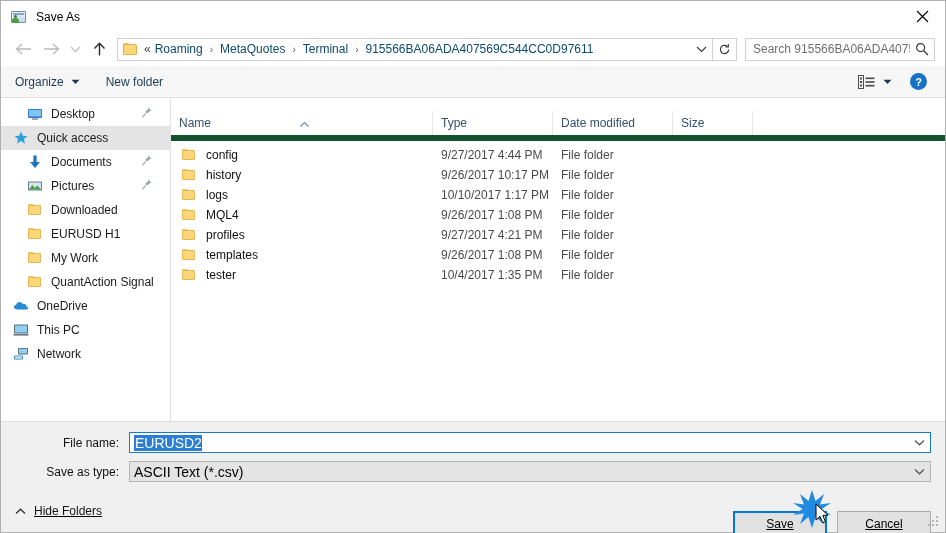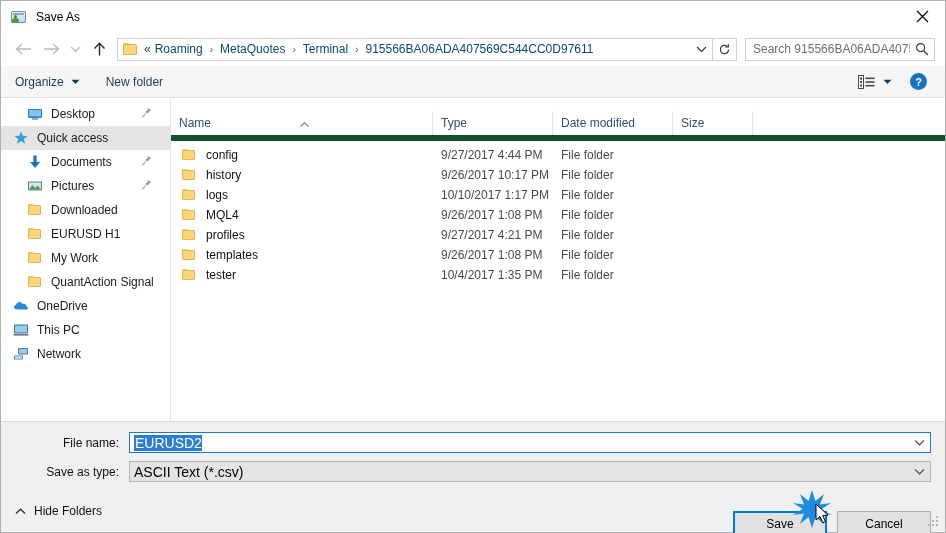--- a/index.html
+++ b/index.html
@@ -417,20 +417,21 @@
   
   .footer {
     height: 42px;
     min-height: 42px;
     background: #f0f0f0;
     display: flex;
     align-items: center;
     padding: 0 14px 0 14px;
     box-sizing: border-box;
     position: relative;
+    text-decoration: underline;
   }
   .hidefolders {
     display: flex;
     align-items: center;
     font-size: 12px;
     color: #111;
   }
   .hf-caret { margin-right: 8px; display: flex; align-items: center; }
   .footer-spacer { flex: 1; }
   .btn {

